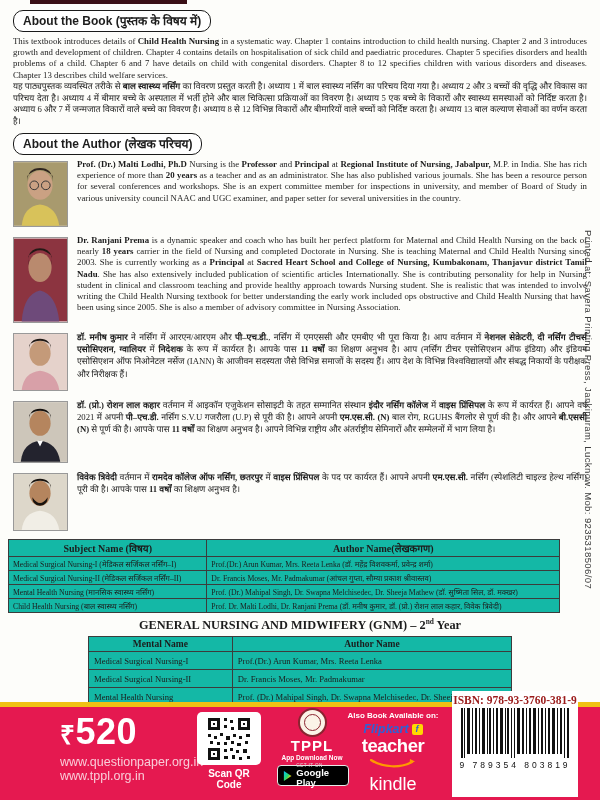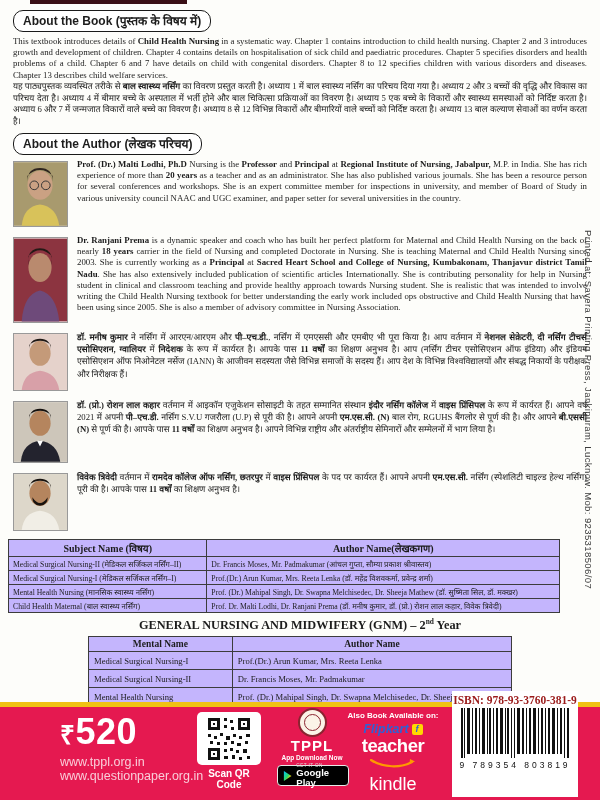--- a/index.html
+++ b/index.html
@@ -21,21 +21,21 @@
   .book-text-hi { display:block; font-size:8.7px; line-height:11.8px; text-align:justify; }
 
   .author-section { margin-top:5px; }
   .author-block { clear:left; margin-bottom:6px; overflow:visible; }
   .author-block::after { content:""; display:block; clear:left; height:0; }
   .photo { float:left; margin:2px 9px 2px 0; border:1px solid #999; display:block; }
   .author-text-en { font-size:8.8px; line-height:11.2px; text-align:justify; }
   .author-text-hi { font-size:8.7px; line-height:12.2px; text-align:justify; }
 
   .tbl-title { clear:both; text-align:center; font-weight:bold; font-size:12.3px; margin:4px 0 3px 0; }
-  table { border-collapse:collapse; background:#c4b5fd; }
+  table { border-collapse:collapse; background:#14b8a6; }
   .tbl-1 { width:552px; margin-left:-5px; }
   .tbl-2 { width:424px; margin:0 auto; }
   th, td { border:1px solid #3c3c3c; white-space:nowrap; overflow:hidden; }
   .tbl-1 th { font-size:10px; padding:1px 3px; }
   .tbl-1 td { font-size:7.7px; padding:1.5px 4px; }
   .tbl-1 td:first-child { width:36%; }
   .tbl-2 th { font-size:9.5px; padding:2px 3px; }
   .tbl-2 td { font-size:8.6px; padding:3.5px 5px; }
   .tbl-2 td:first-child { width:34%; }
 
@@ -165,33 +165,33 @@
 
     <table class="tbl-1">
       <thead>
         <tr>
           <th>Subject Name (विषय)</th>
           <th>Author Name(लेखकगण)</th>
         </tr>
       </thead>
       <tbody>
           <tr>
+            <td>Medical Surgical Nursing-I (मेडिकल सर्जिकल नर्सिंग–I)</td>
+            <td>Prof.(Dr.) Arun Kumar, Mrs. Reeta Lenka (डॉ. महेंद्र विशवकर्मा, प्रवेन्द्र शर्मा)</td>
+          </tr>
+          <tr>
             <td>Medical Surgical Nursing-II (मेडिकल सर्जिकल नर्सिंग–II)</td>
             <td>Dr. Francis Moses, Mr. Padmakumar (आंचल गुप्ता, सौम्या प्रकाश श्रीवास्तव)</td>
           </tr>
           <tr>
-            <td>Medical Surgical Nursing-I (मेडिकल सर्जिकल नर्सिंग–I)</td>
-            <td>Prof.(Dr.) Arun Kumar, Mrs. Reeta Lenka (डॉ. महेंद्र विशवकर्मा, प्रवेन्द्र शर्मा)</td>
-          </tr>
-          <tr>
             <td>Mental Health Nursing (मानसिक स्वास्थ्य नर्सिंग)</td>
             <td>Prof. (Dr.) Mahipal Singh, Dr. Swapna Melchisedec, Dr. Sheeja Mathew (डॉ. सुष्मिता सिल, डॉ. मक्खर)</td>
           </tr>
           <tr>
-            <td>Child Health Maternal (बाल स्वास्थ्य नर्सिंग)</td>
+            <td>Child Health Nursing (बाल स्वास्थ्य नर्सिंग)</td>
             <td>Prof. Dr. Malti Lodhi, Dr. Ranjani Prema (डॉ. मनीष कुमार, डॉ. (प्रो.) रोशन लाल कहार, विवेक त्रिवेदी)</td>
           </tr>
         </tbody>
     </table>
 
     <div class="tbl-title"><span>GENERAL NURSING AND MIDWIFERY (GNM) – 2</span><sup>nd</sup><span> Year</span></div>
     <table class="tbl-2">
       <thead>
         <tr>
           <th>Mental Name</th>
@@ -221,22 +221,22 @@
 
   <div class="printed-at">Printed at: Savera Printing Press, Jankipuram, Lucknow. Mob: 9235318506/07</div>
 
   <div class="footer">
     <div class="footer-yellow" id="fy" style="background: rgb(240, 193, 20);"></div>
     <div class="footer-red" id="fr" style="background: rgb(229, 25, 80);">
 
       <div class="price-block">
         <div class="price-line"><span class="rupee">₹</span><span>520</span></div>
         <div class="site-urls">
+          <div>www.questionpaper.org.in</div>
           <div>www.tppl.org.in</div>
-          <div>www.questionpaper.org.in</div>
         </div>
       </div>
 
       <div class="qr-block">
         <div class="qr-box">
           <svg width="46" height="46" viewBox="0 0 46 46">
             <rect width="46" height="46" fill="#fff"></rect>
             <g fill="#111">
               <rect x="2" y="2" width="12" height="12"></rect>
                 <rect x="32" y="2" width="12" height="12"></rect>

